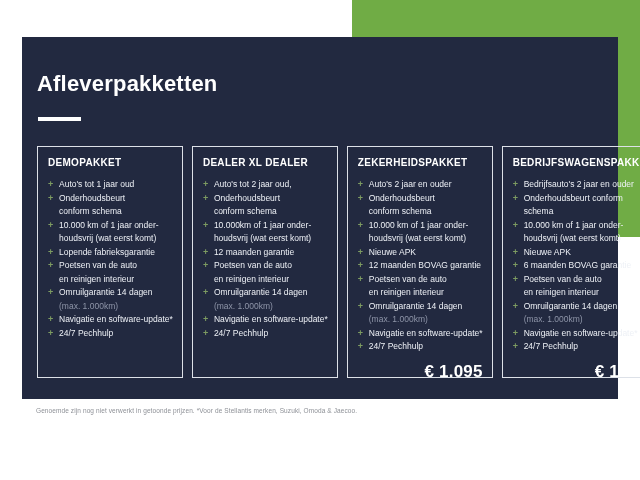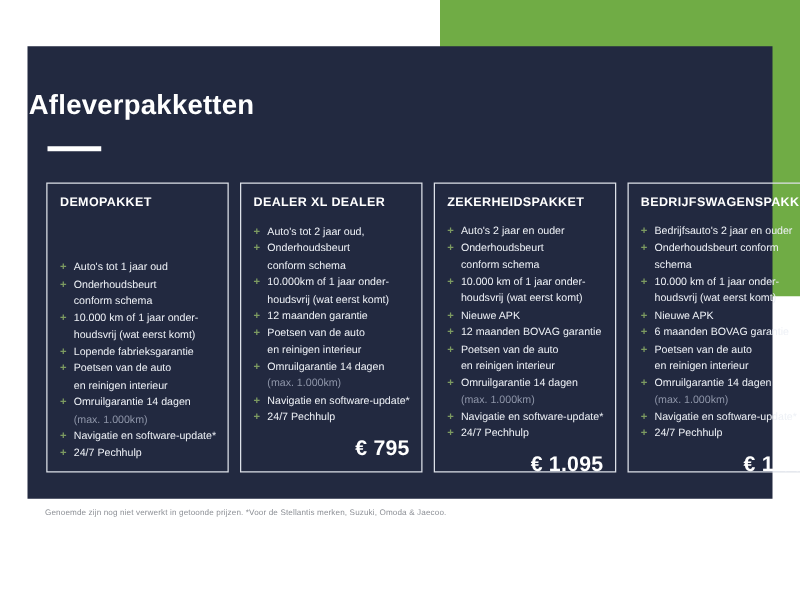--- a/index.html
+++ b/index.html
@@ -23,21 +23,21 @@
     left:352px;top:0;width:288px;height:237px;
     background:var(--green);
   }
   .panel{
     position:absolute;
     left:22px;top:37px;width:596px;height:362px;
     background:var(--navy);
   }
   .panel-title{
     position:absolute;
-    left:1px;top:34px;
+    left:15px;top:34px;
     color:#ffffff;
     font-size:22px;
     font-weight:bold;
     letter-spacing:0.2px;
   }
   .title-underline{
     position:absolute;
     left:16px;top:80px;width:43px;height:4px;
     background:#ffffff;
   }
@@ -46,21 +46,20 @@
     left:15px;top:109px;width:566px;height:232px;
     display:flex;
     gap:9px;
   }
   .card{
     flex:1 1 0;
     border:1px solid var(--border);
     padding:10px 9px 8px 10px;
     display:flex;
     flex-direction:column;
-    justify-content:space-between;
   }
   .card-title{
     color:#ffffff;
     font-size:10px;
     font-weight:bold;
     letter-spacing:0.3px;
     margin-bottom:10px;
     white-space:nowrap;
   }
   .features{
@@ -134,21 +133,20 @@
             <div class="line"><span class="plus">+</span>10.000km of 1 jaar onder-</div>
             <div class="line">houdsvrij (wat eerst komt)</div>
             <div class="line"><span class="plus">+</span>12 maanden garantie</div>
             <div class="line"><span class="plus">+</span>Poetsen van de auto</div>
             <div class="line">en reinigen interieur</div>
             <div class="line"><span class="plus">+</span>Omruilgarantie 14 dagen</div>
             <div class="line muted">(max. 1.000km)</div>
             <div class="line"><span class="plus">+</span>Navigatie en software-update*</div>
             <div class="line"><span class="plus">+</span>24/7 Pechhulp</div>
           </div>
-    <div class="price">€ 795</div>
   </div>
 
   <div class="card">
     <div class="card-title">ZEKERHEIDSPAKKET</div>
     <div class="features">
             <div class="line"><span class="plus">+</span>Auto's 2 jaar en ouder</div>
             <div class="line"><span class="plus">+</span>Onderhoudsbeurt</div>
             <div class="line">conform schema</div>
             <div class="line"><span class="plus">+</span>10.000 km of 1 jaar onder-</div>
             <div class="line">houdsvrij (wat eerst komt)</div>

